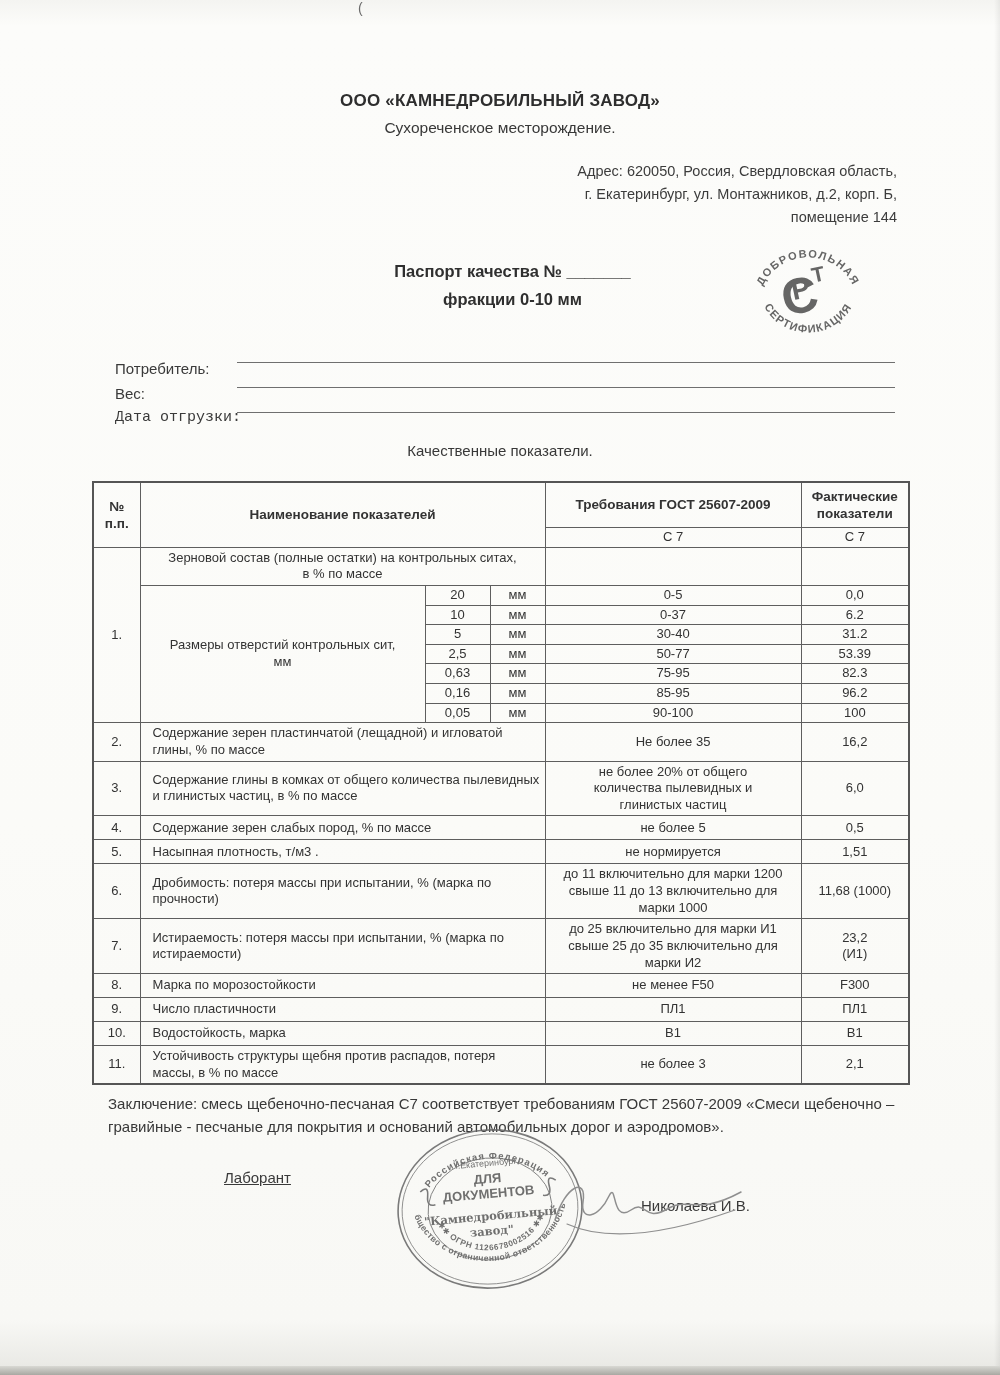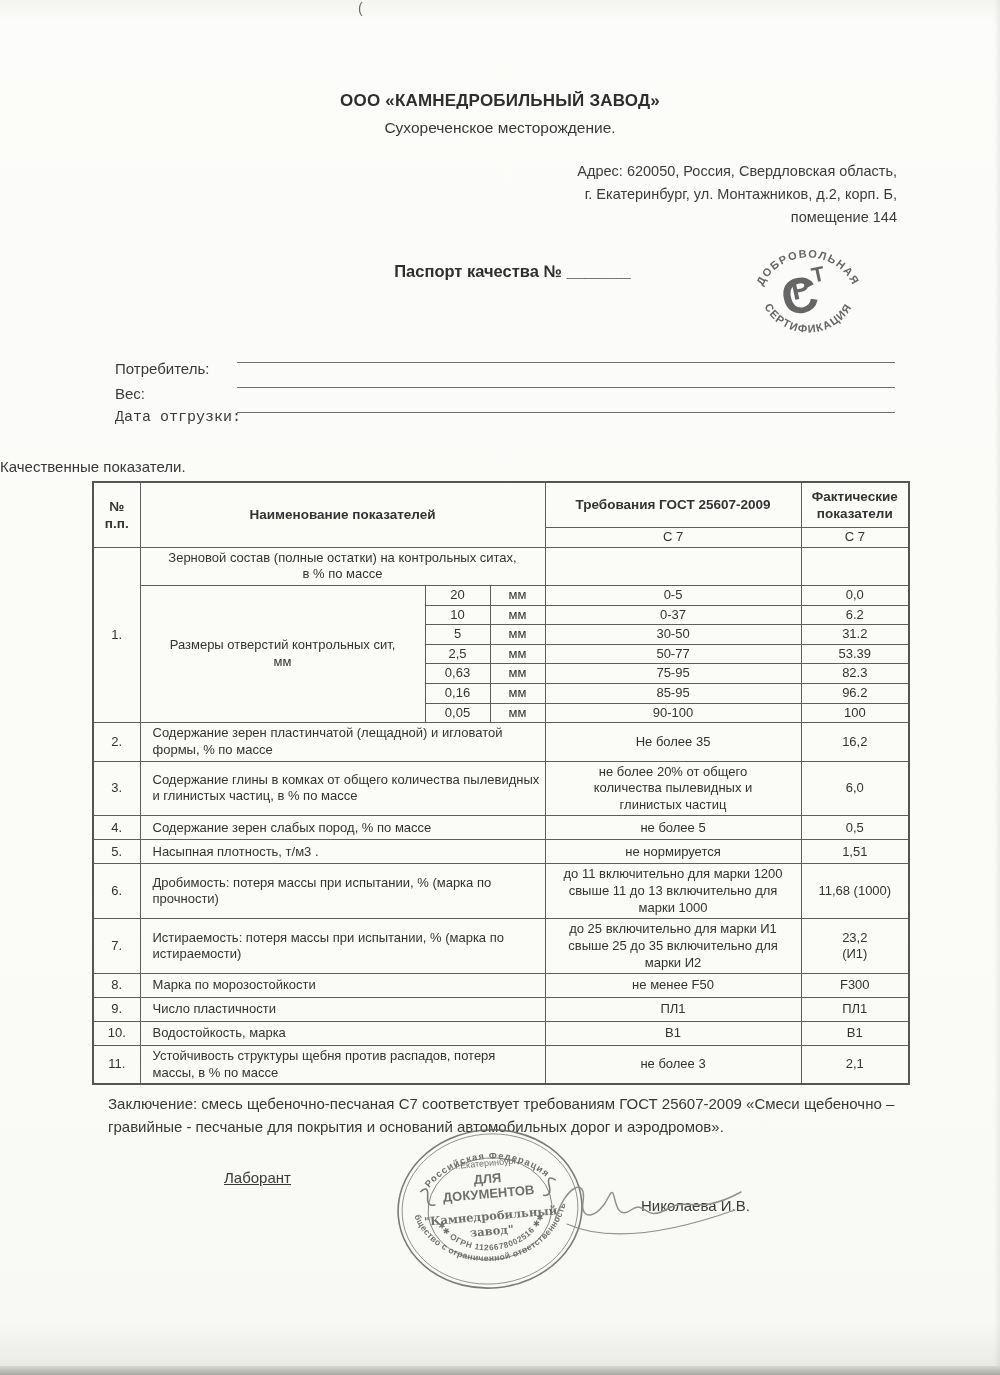--- a/index.html
+++ b/index.html
@@ -23,21 +23,21 @@
   .address div { white-space:nowrap;padding-left:35px; }
 
   .title-block { position:absolute; top:258px; left:30px; width:965px; text-align:center;
     font-weight:bold; font-size:16.5px; line-height:1.68; color:#2f2f2f; }
 
   .rst-stamp { position:absolute; left:745px; top:234px; opacity:0.85; }
 
   .field-label { position:absolute; left:115px; font-size:15px; color:#3a3a3a; }
   .field-line { position:absolute; left:237px; width:658px; border-bottom:1.4px solid #6f6f6f; }
 
-  .caption { position:absolute; top:458px; left:0; width:1000px; 
+  .caption { position:absolute; top:442px; left:0; width:1000px; text-align:center;
     font-size:15px; color:#383838; }
 
   table.qtable { position:absolute; left:92px; top:481px; width:816px;
     border-collapse:collapse; table-layout:fixed; border:2px solid #555; }
   .qtable td { border:1.4px solid #5e5e5e; font-size:13px; line-height:1.28;
     padding:2px 5px; text-align:center; vertical-align:middle; color:#333; overflow:hidden; }
   .qtable .hdr { font-weight:bold; font-size:13.5px; white-space:pre-line; }
   .qtable tr.h1 td { height:40px; }
   .qtable tr.h2 td { height:14px; padding:1px 4px; }
   .qtable .subhead { white-space:pre-line; }
@@ -70,20 +70,21 @@
   <div class="deposit">Сухореченское месторождение.</div>
 
   <div class="address">
     <div>Адрес: 620050, Россия, Свердловская область,</div>
     <div>г. Екатеринбург, ул. Монтажников, д.2, корп. Б,</div>
     <div>помещение 144</div>
   </div>
 
   <div class="title-block">
     <div>Паспорт качества № _______</div>
+    <div>фракции 0-10 мм</div>
   </div>
 
   <svg class="rst-stamp" width="126" height="118" viewBox="0 0 126 118">
     <g fill="#4c4c4c">
       <defs>
         <path id="rst-top" d="M 15,61 A 49,47 0 0 1 111,61"></path>
         <path id="rst-bot" d="M 15,61 A 49,47 0 0 0 111,61"></path>
       </defs>
       <text font-size="11" font-weight="bold" letter-spacing="1.5">
         <textPath href="#rst-top" startOffset="50%" text-anchor="middle">ДОБРОВОЛЬНАЯ</textPath>
@@ -148,21 +149,21 @@
       </tr>
       <tr class="sieve">
         <td>10</td>
         <td>мм</td>
         <td class="req">0-37</td>
         <td class="fact">6.2</td>
       </tr>
       <tr class="sieve">
         <td>5</td>
         <td>мм</td>
-        <td class="req">30-50</td>
+        <td class="req">30-40</td>
         <td class="fact">31.2</td>
       </tr>
       <tr class="sieve">
         <td>2,5</td>
         <td>мм</td>
         <td class="req">50-77</td>
         <td class="fact">53.39</td>
       </tr>
       <tr class="sieve">
         <td>0,63</td>
@@ -178,21 +179,21 @@
       </tr>
       <tr class="sieve">
         <td>0,05</td>
         <td>мм</td>
         <td class="req">90-100</td>
         <td class="fact">100</td>
       </tr>
 
       <tr>
         <td class="no">2.</td>
-        <td class="name" colspan="3">Содержание зерен пластинчатой (лещадной) и игловатой формы, % по массе</td>
+        <td class="name" colspan="3">Содержание зерен пластинчатой (лещадной) и игловатой глины, % по массе</td>
         <td class="req">Не более 35</td>
         <td class="fact">16,2</td>
       </tr>
       <tr>
         <td class="no">3.</td>
         <td class="name" colspan="3">Содержание глины в комках от общего количества пылевидных и глинистых частиц, в % по массе</td>
         <td class="req">не более 20% от общего
 количества пылевидных и
 глинистых частиц</td>
         <td class="fact">6,0</td>

